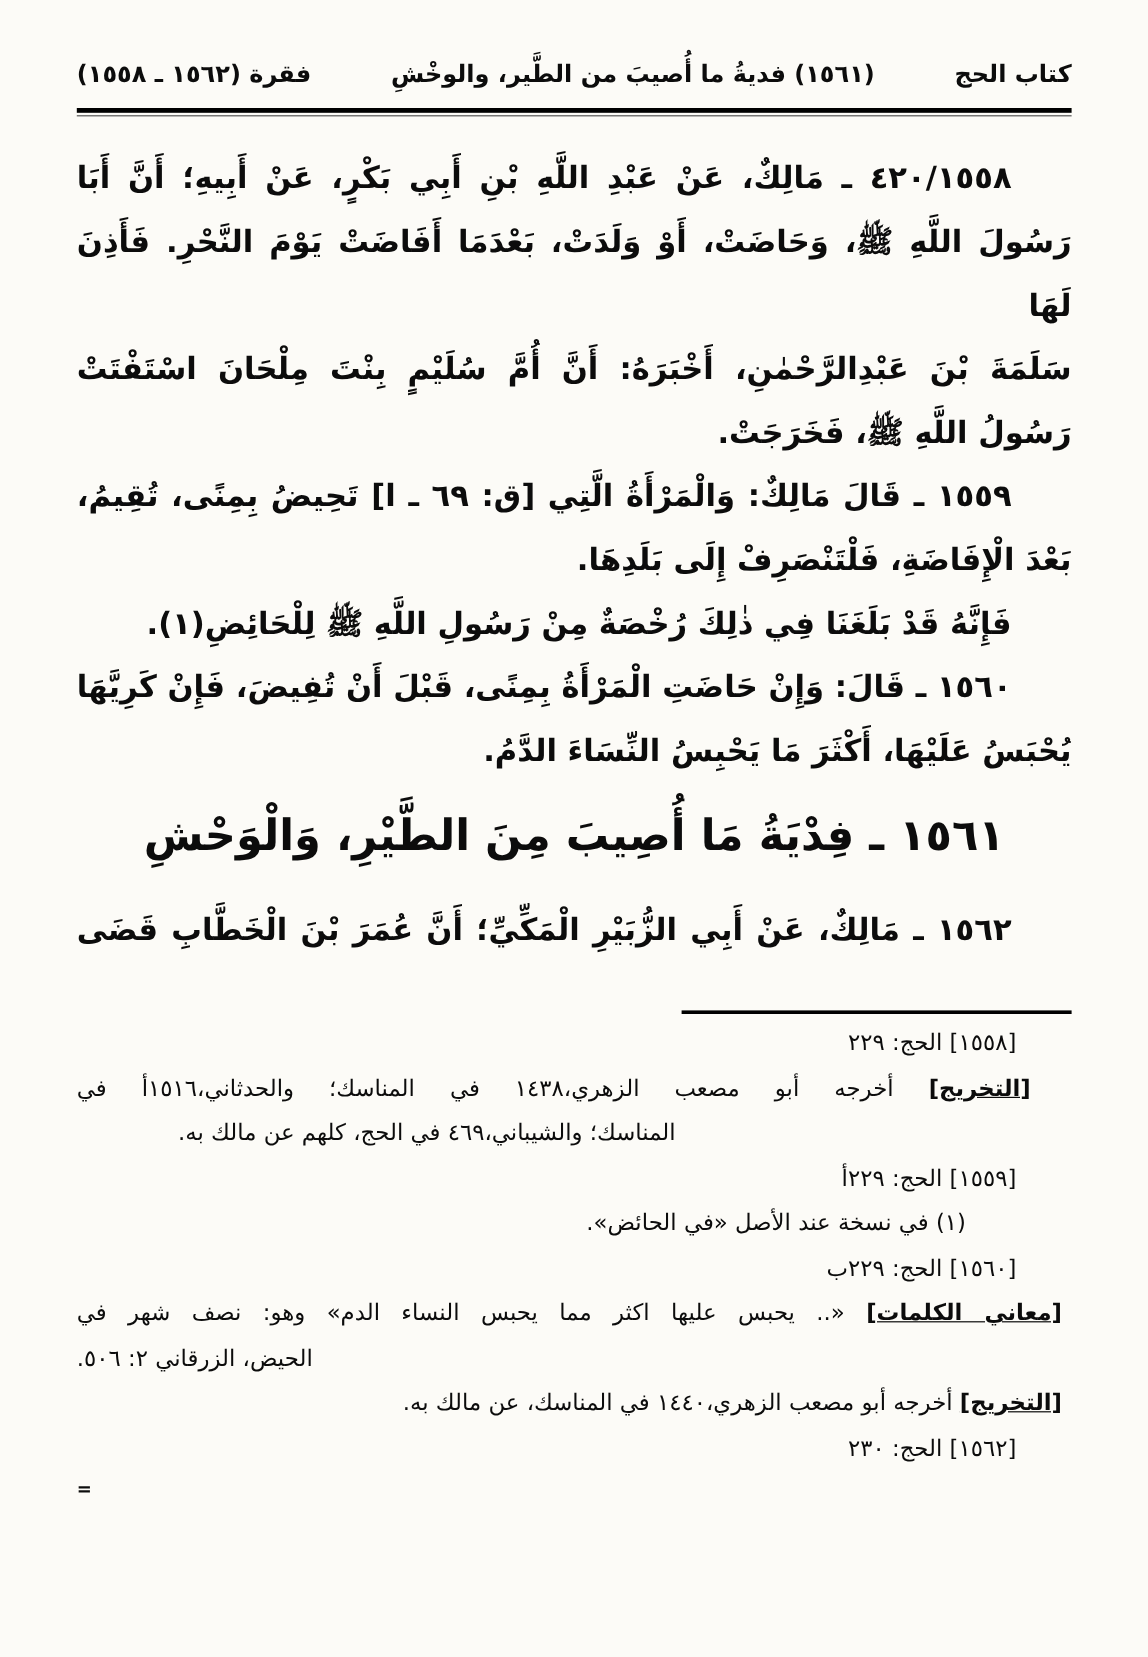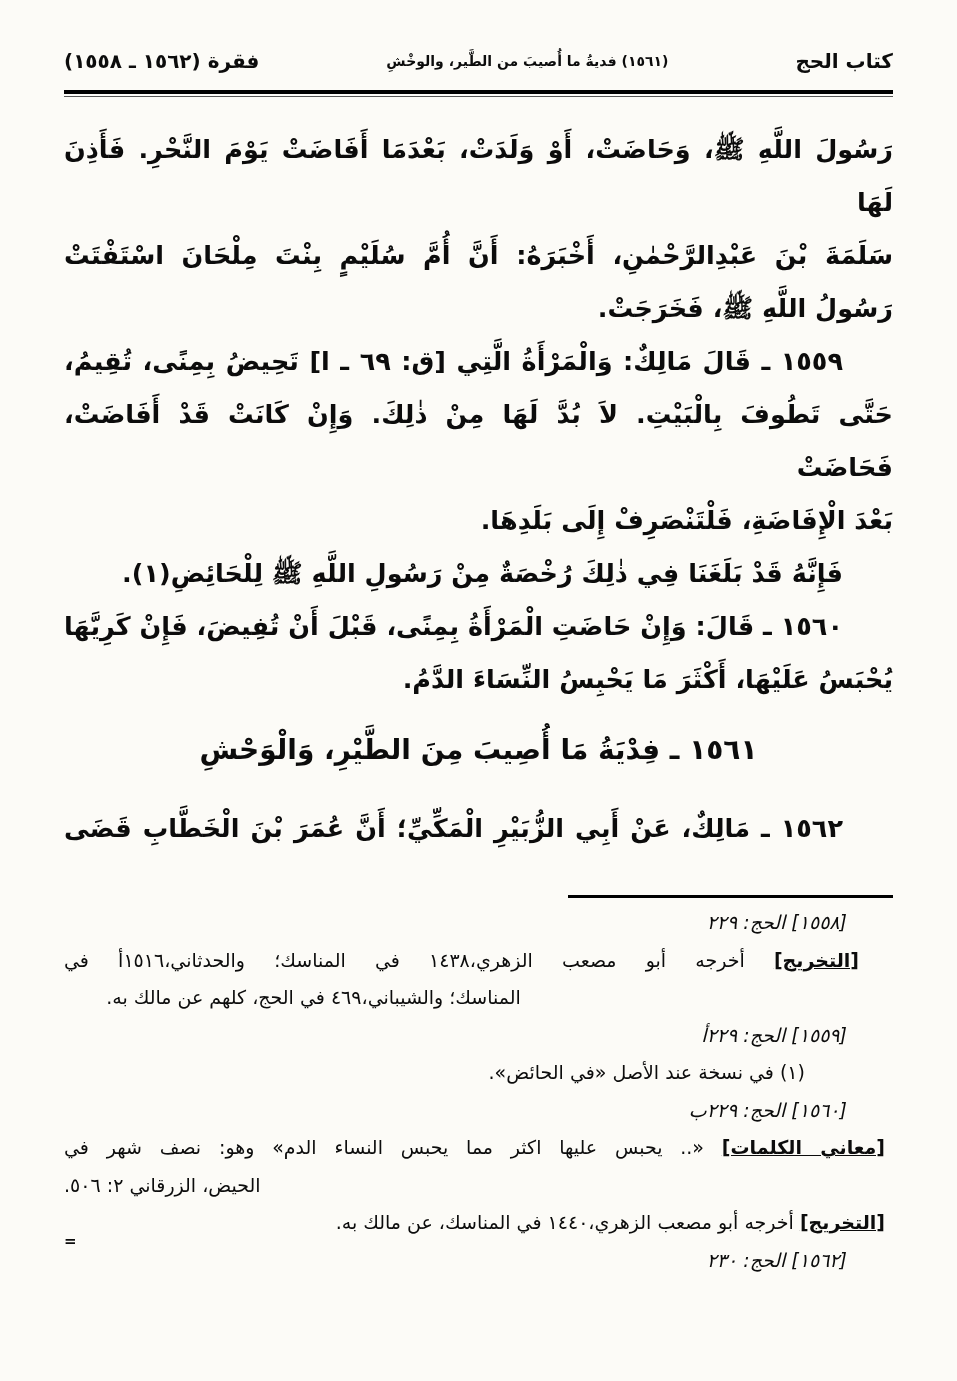--- a/index.html
+++ b/index.html
@@ -20,21 +20,21 @@
   
   .runhead{
     direction:rtl;
     display:flex;
     justify-content:space-between;
     align-items:flex-end;
     font-weight:bold;
     font-size:20px;
     line-height:30px;
   }
-  .runhead .mid{font-size:14px;}
+  .runhead .mid{font-size:20px;}
   .headrule{
     margin-top:14px;
     border-top:4px solid #000;
     border-bottom:1px solid #555;
     height:2px;
   }
   
   .matn{
     direction:rtl;
     margin-top:26px;
@@ -45,42 +45,42 @@
   .matn .ln{
     text-align:justify;
     text-align-last:justify;
     white-space:normal;
   }
   .matn .ln.end{text-align:left;text-align-last:right;}
   .matn .ln.ind{text-indent:50px;}
   .chap{
     text-align:center;
     text-align-last:center;
-    font-size:28px;
+    font-size:36px;
     font-weight:bold;
     margin:16px 0 24px 0;
     line-height:56px;
   }
   
   .fnsep{
     width:325px;
     border-top:3px solid #000;
     margin:40px 0 6px auto; 
   }
   .fnblock{
     direction:rtl;
     font-size:19px;
     line-height:37.5px;
     font-weight:normal;
   }
   .fn{text-align:right;}
   .fn .tag{font-weight:bold;text-decoration:underline;}
-  .fn.ref{padding-right:46px;font-style:italic;}
+  .fn.ref{padding-right:46px;}
   .fn.takh1{padding-right:34px;text-align:justify;text-align-last:justify;}
-  .fn.cont1{margin-right:330px;text-align:center;}
+  .fn.cont1{margin-right:330px;text-align:right;}
   .fn.note{padding-right:88px;}
   .fn.takh{padding-right:8px;}
   .fn.maani{padding-right:8px;text-align:justify;text-align-last:justify;}
   .fn.cont2{margin-right:390px;text-align:left;}
   .contmark{
     position:absolute;
     left:64px;top:1232px;
     font-size:15px;font-weight:bold;
   }
 </style>
@@ -90,26 +90,26 @@
 <div class="page">
 
   <div class="runhead">
     <span>كتاب الحج</span>
     <span class="mid">(١٥٦١) فديةُ ما أُصيبَ من الطَّير، والوخْشِ</span>
     <span>فقرة (١٥٦٢ ـ ١٥٥٨)</span>
   </div>
   <div class="headrule"></div>
 
   <div class="matn">
+    <div class="ln ind">٤٢٠/١٥٥٨ ـ مَالِكٌ، عَنْ عَبْدِ اللَّهِ بْنِ أَبِي بَكْرٍ، عَنْ أَبِيهِ؛ أَنَّ أَبَا</div>
     <div class="ln">رَسُولَ اللَّهِ ﷺ، وَحَاضَتْ، أَوْ وَلَدَتْ، بَعْدَمَا أَفَاضَتْ يَوْمَ النَّحْرِ. فَأَذِنَ لَهَا</div>
     <div class="ln">سَلَمَةَ بْنَ عَبْدِالرَّحْمٰنِ، أَخْبَرَهُ: أَنَّ أُمَّ سُلَيْمٍ بِنْتَ مِلْحَانَ اسْتَفْتَتْ</div>
     <div class="ln end">رَسُولُ اللَّهِ ﷺ، فَخَرَجَتْ.</div>
 
     <div class="ln ind">١٥٥٩ ـ قَالَ مَالِكٌ: وَالْمَرْأَةُ الَّتِي [ق: ٦٩ ـ ا] تَحِيضُ بِمِنًى، تُقِيمُ،</div>
-    <div class="ln">حَتَّى تَطُوفَ بِالْبَيْتِ. لاَ بُدَّ لَهَا مِنْ ذٰلِكَ. وَإِنْ كَانَتْ قَدْ أَفَاضَتْ، فَحَاضَتْ</div>
     <div class="ln end">بَعْدَ الْإِفَاضَةِ، فَلْتَنْصَرِفْ إِلَى بَلَدِهَا.</div>
     <div class="ln end ind">فَإِنَّهُ قَدْ بَلَغَنَا فِي ذٰلِكَ رُخْصَةٌ مِنْ رَسُولِ اللَّهِ ﷺ لِلْحَائِضِ(١).</div>
 
     <div class="ln ind">١٥٦٠ ـ قَالَ: وَإِنْ حَاضَتِ الْمَرْأَةُ بِمِنًى، قَبْلَ أَنْ تُفِيضَ، فَإِنْ كَرِيَّهَا</div>
     <div class="ln end">يُحْبَسُ عَلَيْهَا، أَكْثَرَ مَا يَحْبِسُ النِّسَاءَ الدَّمُ.</div>
 
     <div class="chap">١٥٦١ ـ فِدْيَةُ مَا أُصِيبَ مِنَ الطَّيْرِ، وَالْوَحْشِ</div>
 
     <div class="ln ind">١٥٦٢ ـ مَالِكٌ، عَنْ أَبِي الزُّبَيْرِ الْمَكِّيِّ؛ أَنَّ عُمَرَ بْنَ الْخَطَّابِ قَضَى</div>
   </div>

